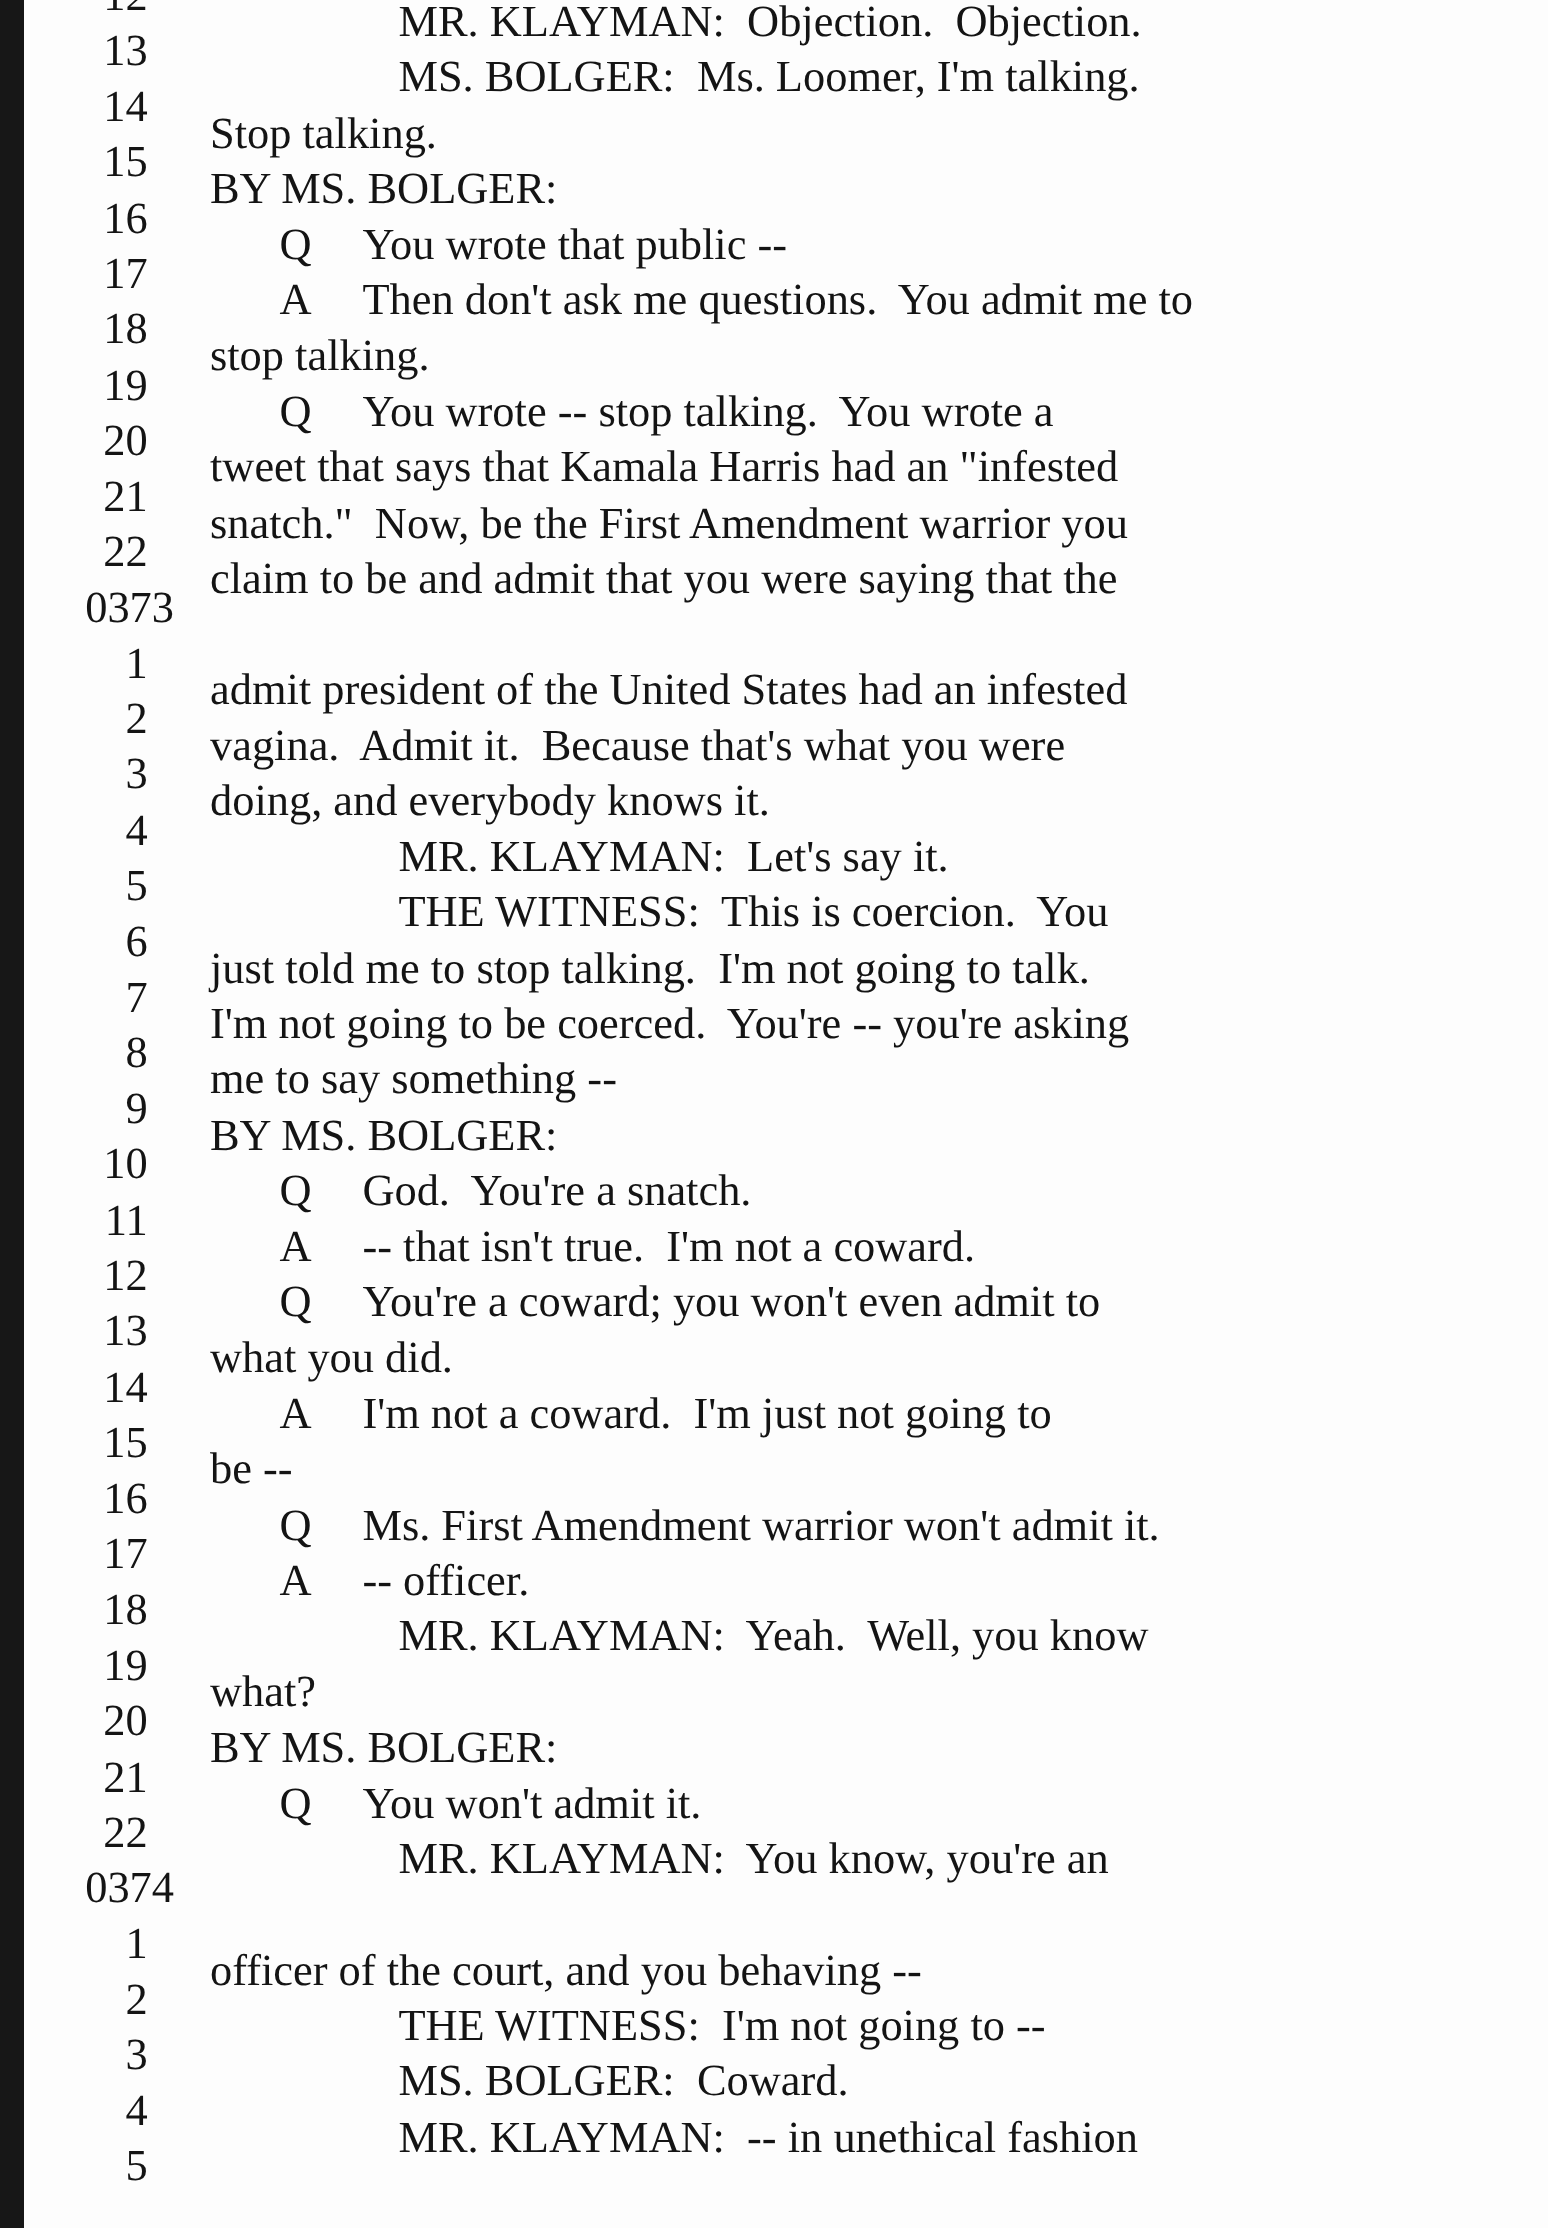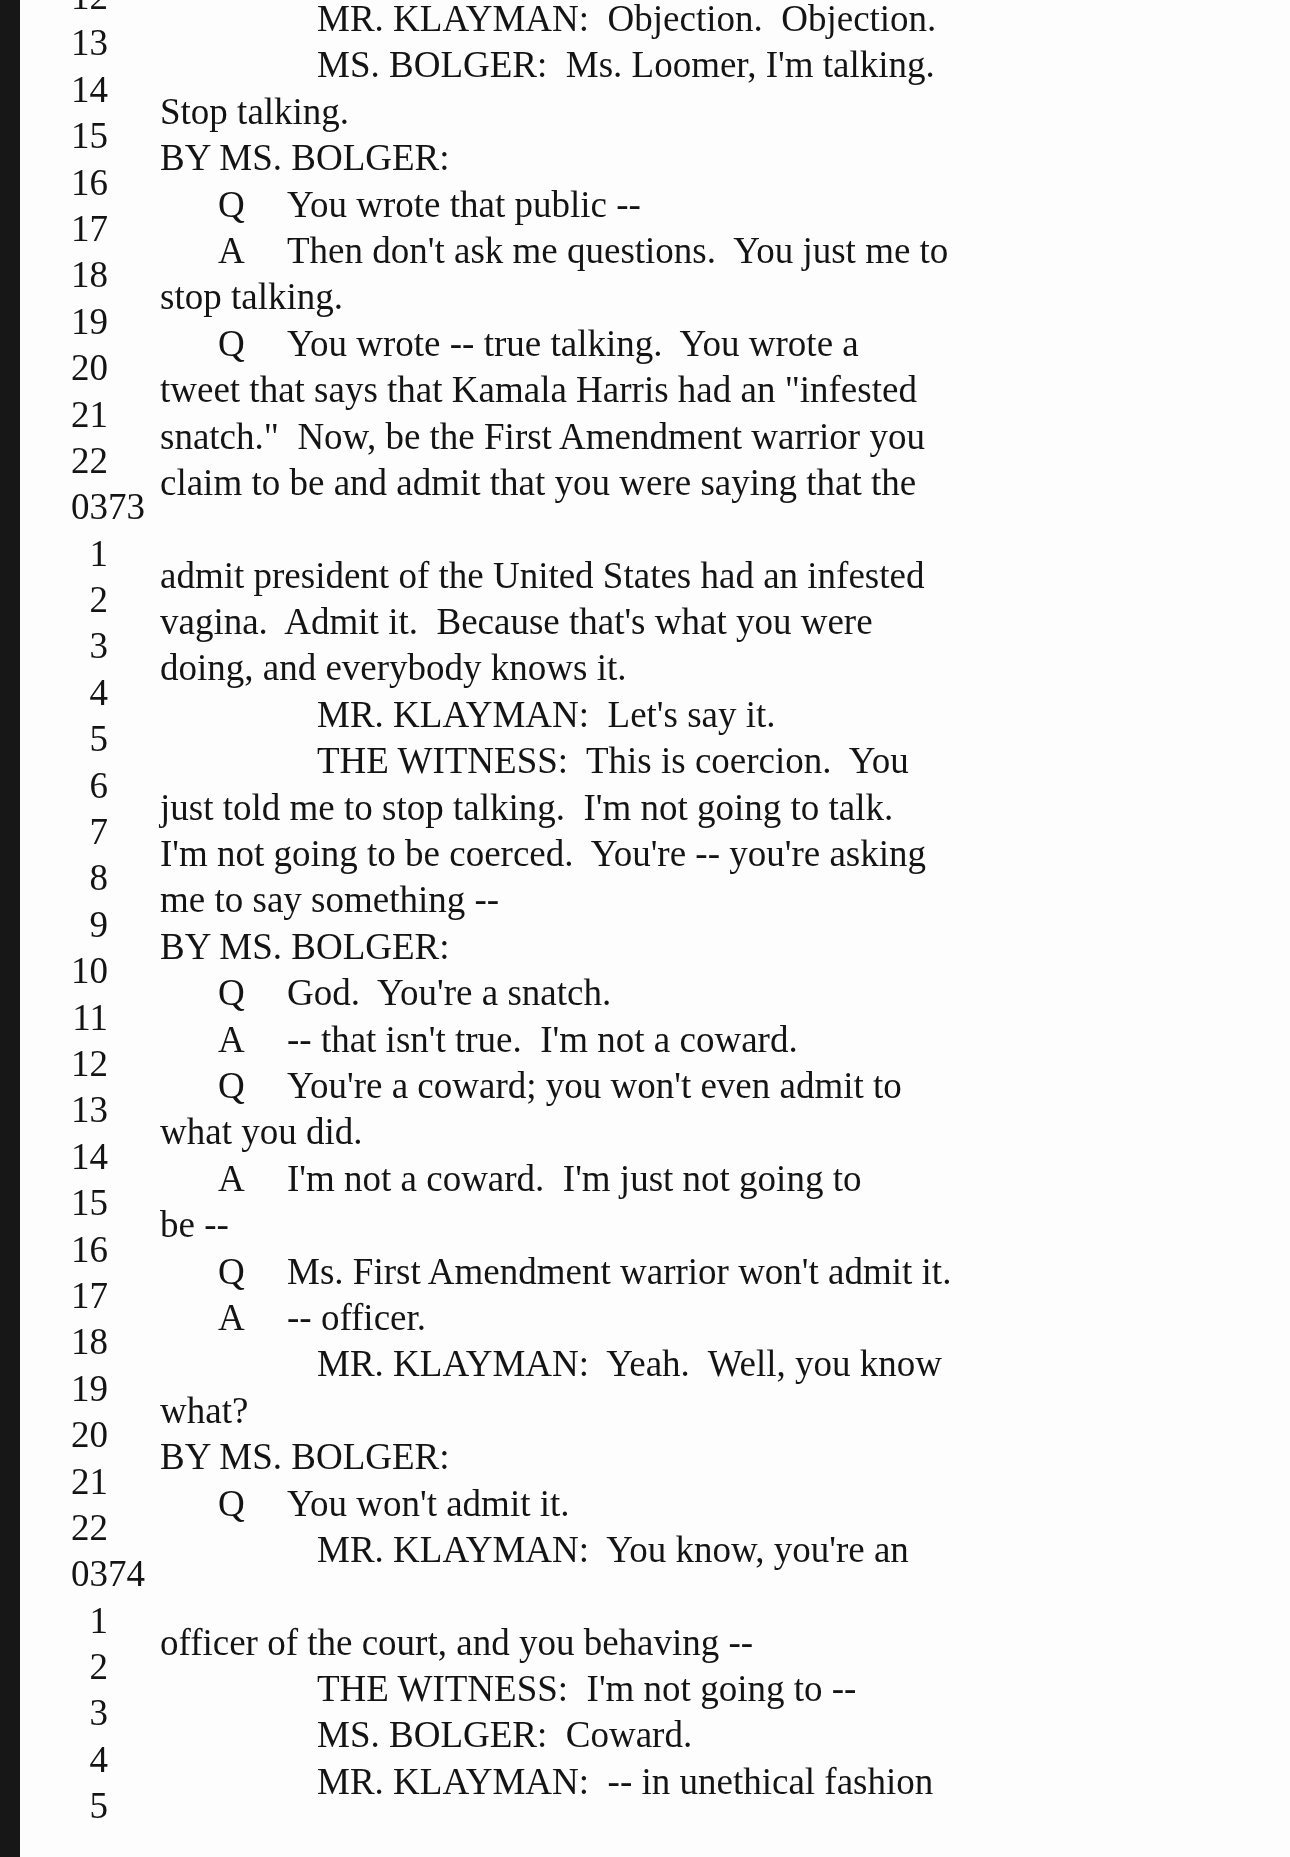--- a/index.html
+++ b/index.html
@@ -34,20 +34,21 @@
     display: flex;
     height: 46.4px;
     line-height: 46.4px;
     font-size: 37px;
     white-space: pre;
   }
   .num {
     flex: none;
     width: 88px;
     text-align: right;
+    padding-left: 15px;
   }
   .txt {
     margin-left: 52px;
     margin-top: 22px;
   }
   .txt.speaker {
     padding-left: 157px;
   }
   .qp {
     display: inline-block;
@@ -63,23 +64,23 @@
 <body>
 
 <div class="page" style="background: rgb(253, 253, 253); color: rgb(20, 20, 20);">
   <div class="gutter" style="background: rgb(23, 23, 23);"></div>
   <div class="lines">
       <div class="row"><span class="num">12</span><span class="txt speaker">MR. KLAYMAN:  Objection.  Objection.</span></div>
       <div class="row"><span class="num">13</span><span class="txt speaker">MS. BOLGER:  Ms. Loomer, I'm talking.</span></div>
       <div class="row"><span class="num">14</span><span class="txt flush">Stop talking.</span></div>
       <div class="row"><span class="num">15</span><span class="txt flush">BY MS. BOLGER:</span></div>
       <div class="row"><span class="num">16</span><span class="txt qa"><span class="qp">Q</span><span>You wrote that public --</span></span></div>
-      <div class="row"><span class="num">17</span><span class="txt qa"><span class="qp">A</span><span>Then don't ask me questions.  You just me to</span></span></div>
+      <div class="row"><span class="num">17</span><span class="txt qa"><span class="qp">A</span><span>Then don't ask me questions.  You admit me to</span></span></div>
       <div class="row"><span class="num">18</span><span class="txt flush">stop talking.</span></div>
-      <div class="row"><span class="num">19</span><span class="txt qa"><span class="qp">Q</span><span>You wrote -- true talking.  You wrote a</span></span></div>
+      <div class="row"><span class="num">19</span><span class="txt qa"><span class="qp">Q</span><span>You wrote -- stop talking.  You wrote a</span></span></div>
       <div class="row"><span class="num">20</span><span class="txt flush">tweet that says that Kamala Harris had an "infested</span></div>
       <div class="row"><span class="num">21</span><span class="txt flush">snatch."  Now, be the First Amendment warrior you</span></div>
       <div class="row"><span class="num">22</span><span class="txt flush">claim to be and admit that you were saying that the</span></div>
       <div class="row"><span class="pagenum">0373</span></div>
       <div class="row"><span class="num">1</span><span class="txt flush">admit president of the United States had an infested</span></div>
       <div class="row"><span class="num">2</span><span class="txt flush">vagina.  Admit it.  Because that's what you were</span></div>
       <div class="row"><span class="num">3</span><span class="txt flush">doing, and everybody knows it.</span></div>
       <div class="row"><span class="num">4</span><span class="txt speaker">MR. KLAYMAN:  Let's say it.</span></div>
       <div class="row"><span class="num">5</span><span class="txt speaker">THE WITNESS:  This is coercion.  You</span></div>
       <div class="row"><span class="num">6</span><span class="txt flush">just told me to stop talking.  I'm not going to talk.</span></div>

